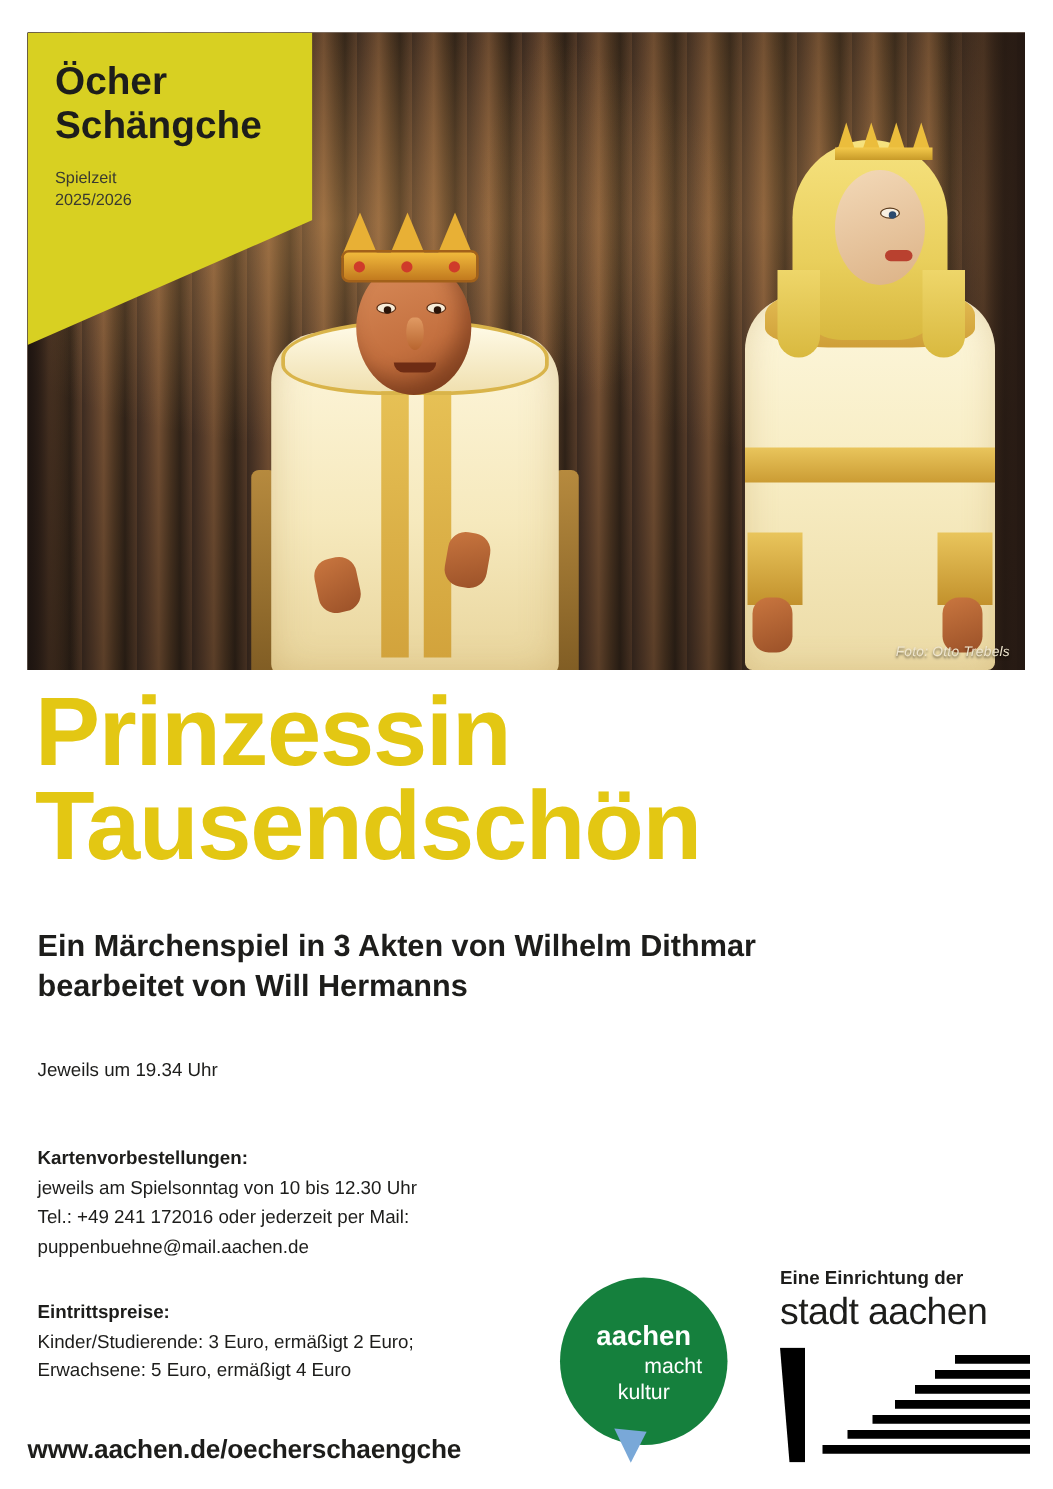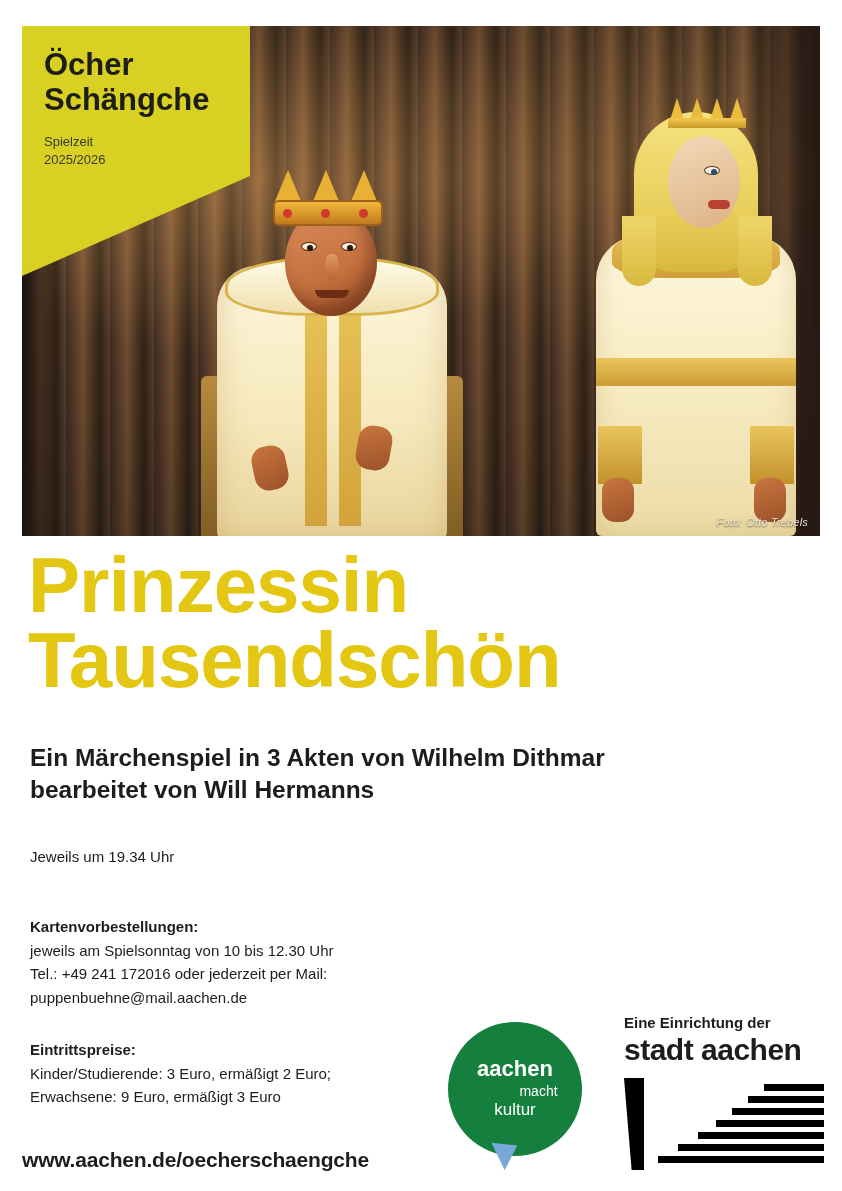--- a/index.html
+++ b/index.html
@@ -267,27 +267,27 @@
     border-left: 16px solid transparent;
     border-right: 10px solid transparent;
     border-top: 26px solid #79a8d8;
     transform: rotate(6deg);
   }
   .bubble-text {
     position: absolute; left: 0; top: 34px; width: 134px;
     text-align: center; line-height: 1.22;
   }
   .bub1 { font-size: 22px; font-weight: bold; }
-  .bub2 { font-size: 14px; padding-left: 47px; }
+  .bub2 { font-size: 17px; padding-left: 47px; }
   .bub3 { font-size: 17px; }
 
   
   .logo { position: absolute; left: 624px; top: 1014px; width: 200px; height: 160px; }
   .logo-eine { font-size: 15px; font-weight: bold; color: #1d1d1b; }
-  .logo-name { margin-top: 2px; font-size: 30px; font-weight: bold; color: #1d1d1b; letter-spacing: -0.5px; }
+  .logo-name { margin-top: 2px; font-size: 30px; font-weight: normal; color: #1d1d1b; letter-spacing: -0.5px; }
   .logo-mark { position: absolute; left: 0; top: 64px; width: 200px; height: 92px; }
   .logo-bar {
     position: absolute; left: 0; top: 0; width: 20px; height: 92px;
     background: #000;
     clip-path: polygon(0 0, 100% 0, 100% 100%, 38% 100%);
   }
   .logo-steps { position: absolute; left: 28px; top: 0; width: 172px; height: 92px; }
   .step { position: absolute; background: #000; height: 7px; }
 </style>
 </head>
@@ -385,21 +385,21 @@
   <div class="booking">
     <div><strong>Kartenvorbestellungen:</strong></div>
     <div>jeweils am Spielsonntag von 10 bis 12.30 Uhr</div>
     <div>Tel.: +49 241 172016 oder jederzeit per Mail:</div>
     <div>puppenbuehne@mail.aachen.de</div>
   </div>
 
   <div class="prices">
     <div><strong>Eintrittspreise:</strong></div>
     <div>Kinder/Studierende: 3 Euro, ermäßigt 2 Euro;</div>
-    <div>Erwachsene: 9 Euro, ermäßigt 3 Euro</div>
+    <div>Erwachsene: 5 Euro, ermäßigt 4 Euro</div>
   </div>
 
   <div class="url">www.aachen.de/oecherschaengche</div>
 
   <div class="bubble">
     <div class="bubble-tail"></div>
     <div class="bubble-text">
       <div class="bub1">aachen</div>
       <div class="bub2">macht</div>
       <div class="bub3">kultur</div>

